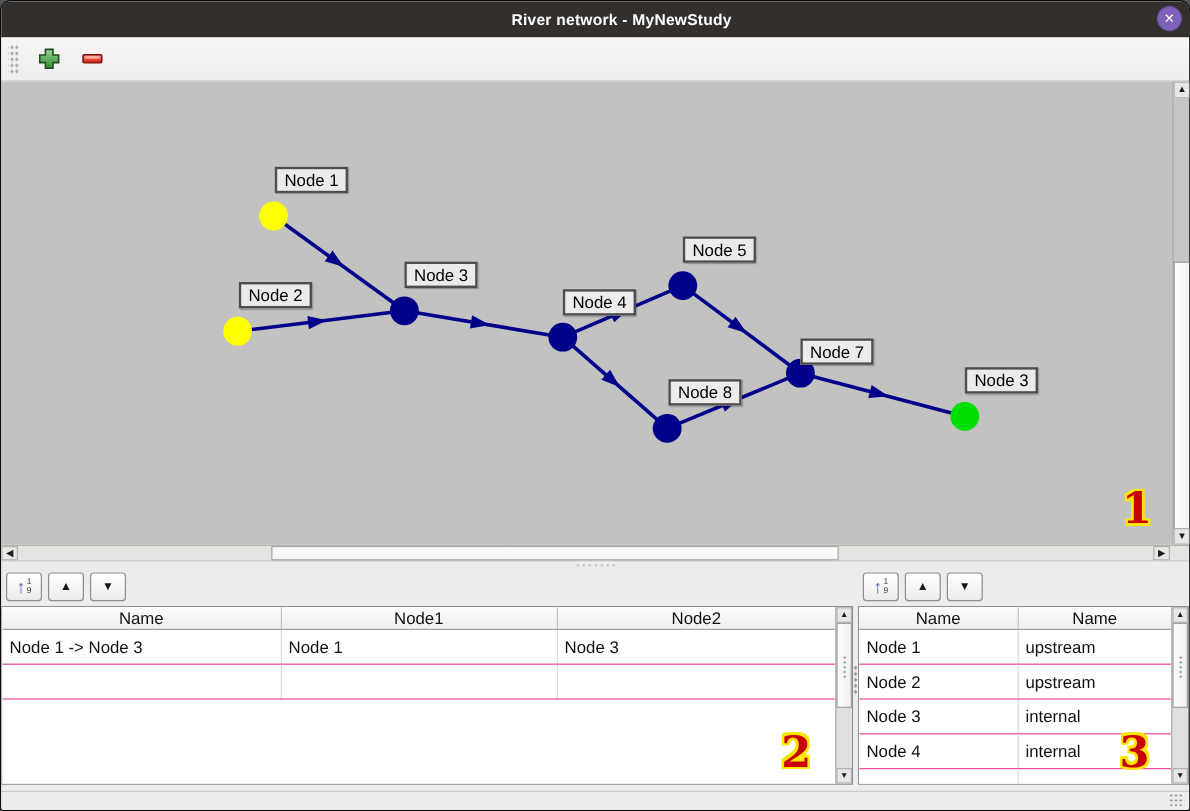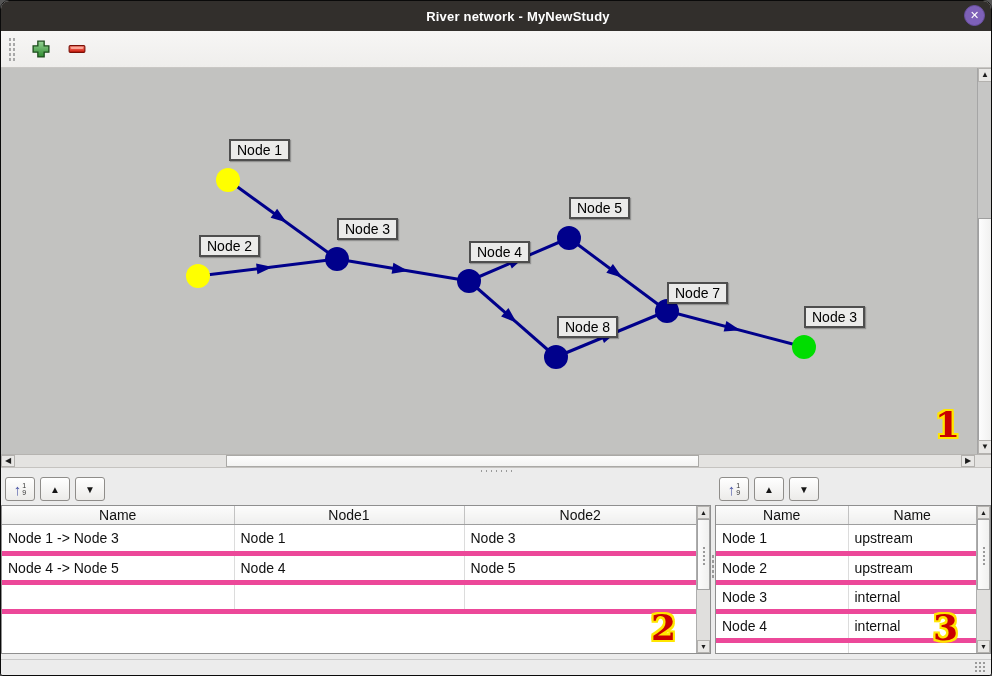--- a/index.html
+++ b/index.html
@@ -104,21 +104,21 @@
   .pane-right .tablewrap{ left:0; right:0; }
   .tclip{ flex:1; overflow:hidden; background:#fff; }
   table{ border-collapse:collapse; width:100%; table-layout:fixed; font-size:14px; color:#111; }
   thead th{
     height:18px; font-weight:normal; text-align:center;
     background:linear-gradient(#fcfcfc,#efefee);
     border-right:1px solid #c2c2c2; border-bottom:1px solid #9e9e9e; overflow:hidden;
   }
   thead th:last-child{ border-right:none; }
   tbody td{
-    height:29px; padding-left:6px; border-right:1px solid #dcdcdc; border-bottom:5px solid #ec4899;
+    height:29px; padding-left:6px; border-right:1px solid #dcdcdc; border-bottom:1px solid #ec4899;
     overflow:hidden; white-space:nowrap; background:#fff;
   }
   tbody td:last-child{ border-right:none; }
   .tb-scroll{ flex:0 0 14px; background:#e0dfdd; border-left:1px solid #adadad; position:relative; }
   .tb-scroll .sb-btn{ width:13px; height:13px; left:0; }
   .tb-scroll .sb-thumb{
     position:absolute; left:0; width:13px; top:13px; height:71px;
     background:linear-gradient(90deg,#fcfcfc,#f0f0ef); border:1px solid #a2a2a2; cursor:pointer;
   }
   .tb-scroll .sb-thumb .dots{
@@ -269,25 +269,20 @@
                   <th>Node2</th>
                 </tr>
               </thead>
             <tbody>
                 <tr>
                   <td>Node 1 -&gt; Node 3</td>
                   <td>Node 1</td>
                   <td>Node 3</td>
                 </tr>
                 <tr>
-                  <td>Node 4 -&gt; Node 5</td>
-                  <td>Node 4</td>
-                  <td>Node 5</td>
-                </tr>
-                <tr>
                   <td></td>
                   <td></td>
                   <td></td>
                 </tr>
               </tbody>
           </table>
         </div>
         <div class="tb-scroll">
           <div class="sb-btn" style="top:0;">
             <span class="sb-arrow" style="font-size:7px;">▲</span>

